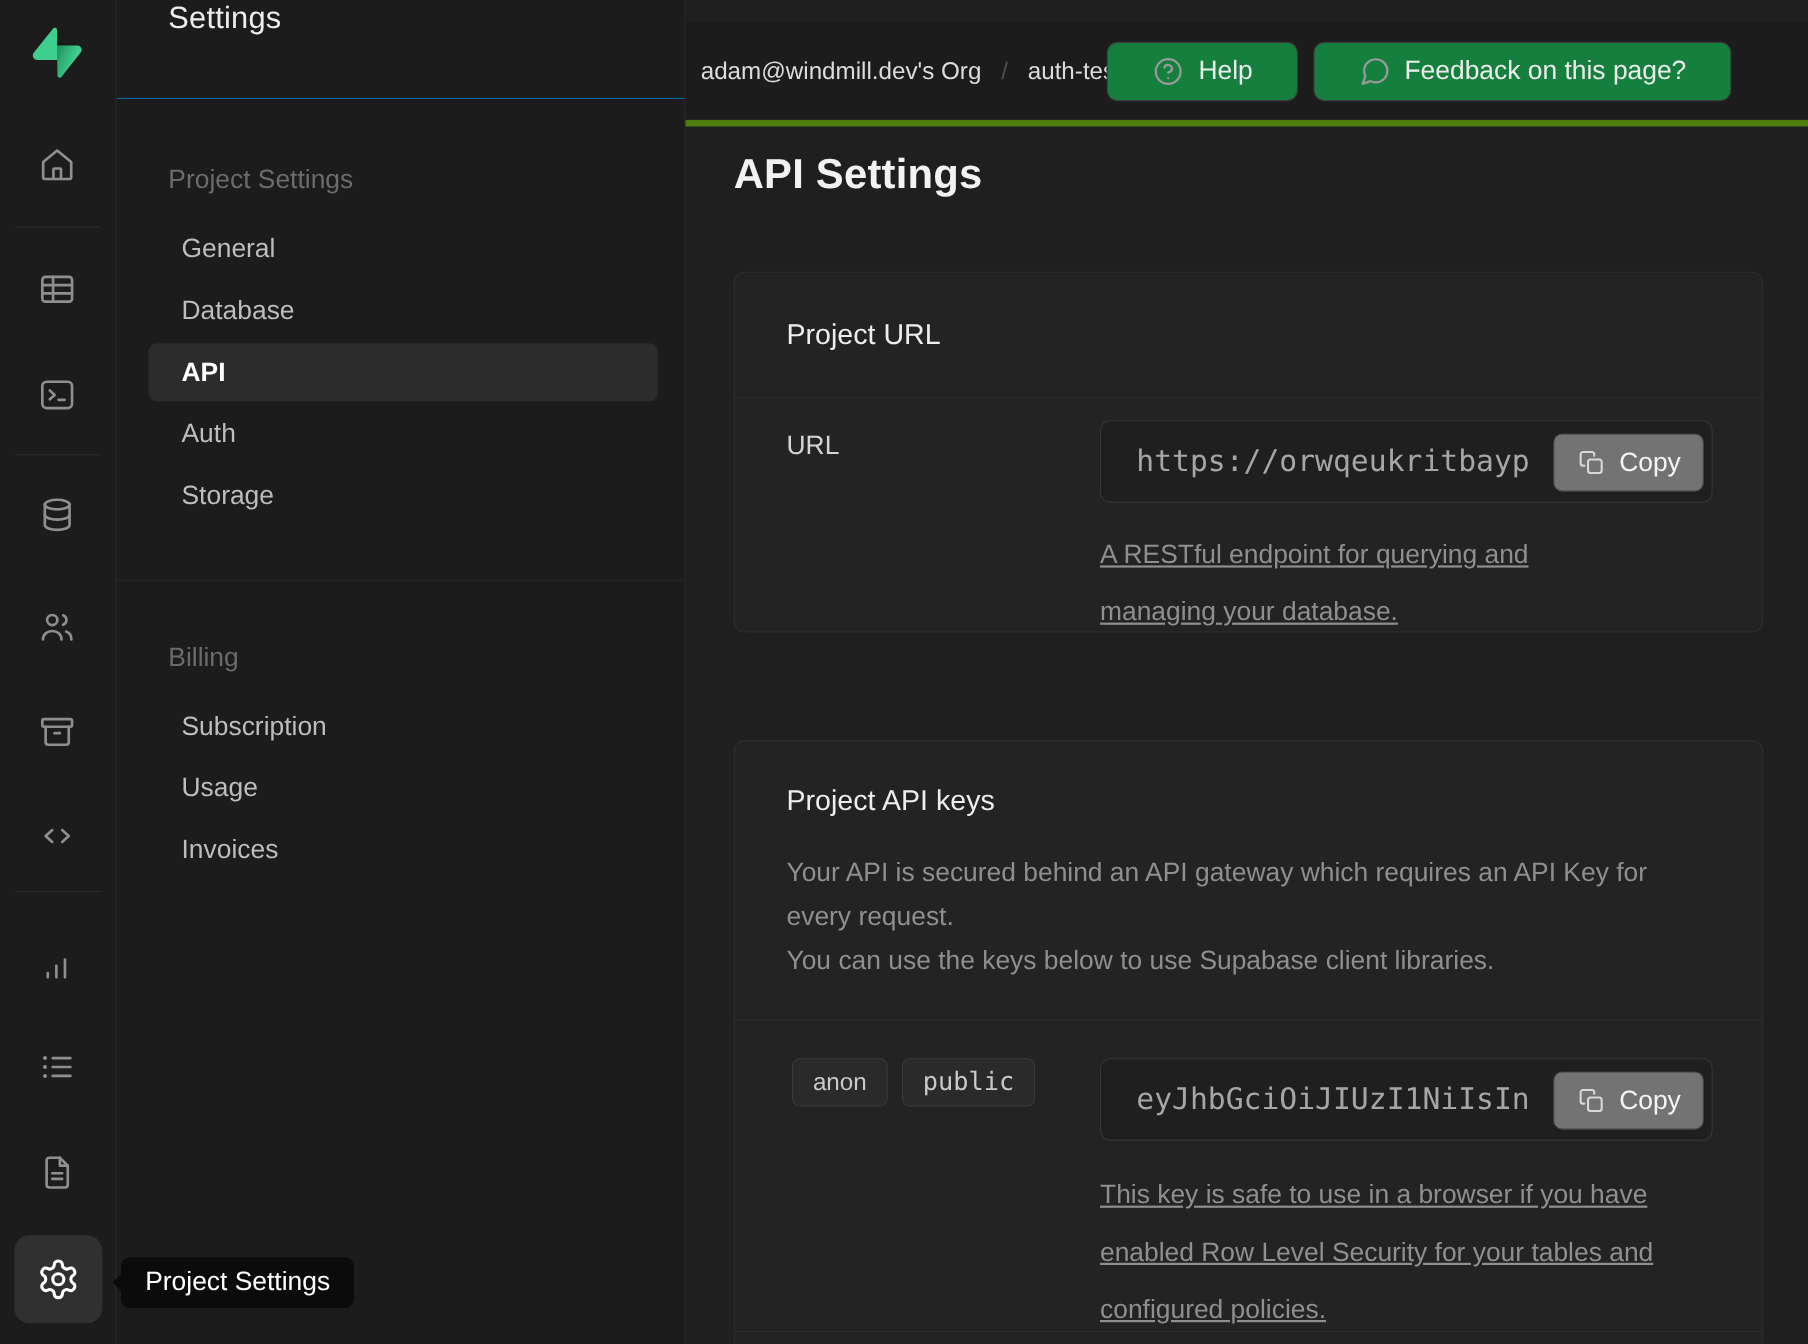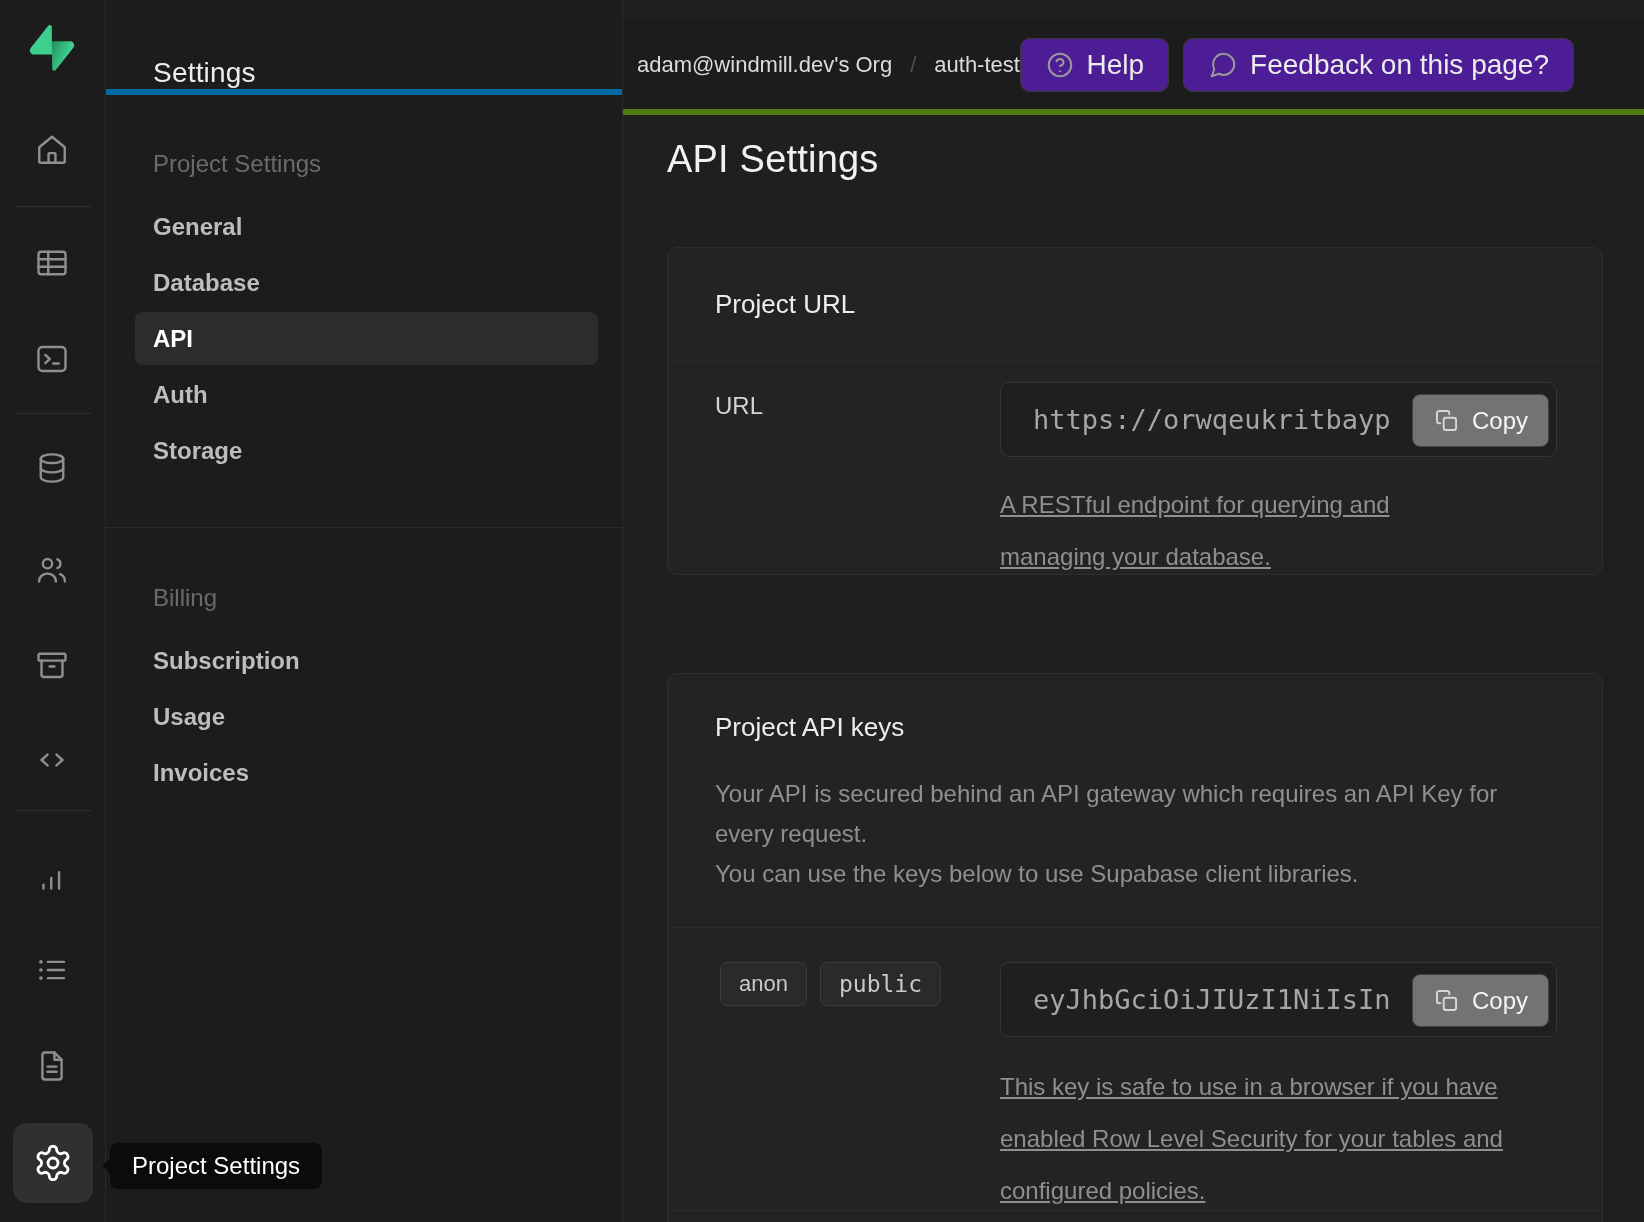--- a/index.html
+++ b/index.html
@@ -17,44 +17,44 @@
                 border-top:1px solid #2e2e2e;}
   .gear-box{position:absolute;left:13px;top:1123px;width:80px;height:80px;
             background:#303030;border-radius:14px;display:flex;
             align-items:center;justify-content:center;}
   .gear-box .rail-icon{position:static;color:#ffffff;width:40px;height:40px;}
 
   
   .sidebar{position:absolute;left:105px;top:0;width:517px;height:1222px;
            background:#1c1c1c;border-right:1px solid #2a2a2a;z-index:4;}
   .sidebar-header{position:absolute;left:0;top:0;width:100%;height:89px;
-                  border-bottom:6px solid #0369a1;display:flex;align-items:flex-end;}
+                  border-bottom:1px solid #0369a1;display:flex;align-items:flex-start;}
   .sidebar-title{margin-left:48px;font-size:28px;color:#ededed;letter-spacing:.2px;}
   .nav-heading{position:absolute;left:48px;font-size:24px;color:#6b6b6b;}
   .nav-item{position:absolute;left:30px;right:24px;height:53px;border-radius:8px;
             display:flex;align-items:center;font-size:24px;color:#bdbdbd;cursor:pointer;}
-  .nav-item span{margin-left:18px;font-weight:bold;}
+  .nav-item span{margin-left:30px;}
   .nav-item.active{background:#2c2c2c;color:#ffffff;font-weight:700;}
   .side-divider{position:absolute;left:0;width:100%;height:0;border-top:1px solid #2a2a2a;}
 
   
   .main{position:absolute;left:622px;top:0;width:1022px;height:1222px;background:#1f1f1f;}
   .main-header{position:absolute;left:0;top:0;width:100%;height:89px;background:#1c1c1c;
                border-bottom:6px solid #4d7c0f;display:flex;align-items:center;margin-top:20px;}
   .crumbs{display:flex;align-items:center;margin-left:15px;font-size:22px;white-space:nowrap;}
   .crumb{color:#dcdcdc;cursor:pointer;}
   .crumb-sep{color:#4f4f4f;margin:0 18px;font-size:22px;}
   .hdr-buttons{position:absolute;right:70px;top:18px;display:flex;gap:14px;}
-  .hdr-btn{height:52px;background:#4c1d95;border:1px solid #3a3a3a;border-radius:10px;
-           display:flex;align-items:center;padding:0 24px;gap:12px;font-size:28px;
+  .hdr-btn{height:52px;background:#15803d;border:1px solid #3a3a3a;border-radius:10px;
+           display:flex;align-items:center;padding:0 40px;gap:12px;font-size:24px;
            color:#ececec;cursor:pointer;white-space:nowrap;}
   .hdr-btn .bicon{width:30px;height:30px;color:#9a9a9a;}
 
   .content{position:absolute;left:0;top:90px;width:100%;height:1132px;}
-  .page-title{position:absolute;left:45px;top:48px;font-size:38px;font-weight:400;
+  .page-title{position:absolute;left:45px;top:48px;font-size:38px;font-weight:700;
               color:#f2f2f2;letter-spacing:.2px;}
 
   .card{position:absolute;left:45px;width:936px;background:#232323;
         border:1px solid #2e2e2e;border-radius:10px;box-sizing:border-box;}
   .card1{top:157px;height:328px;}
   .card2{top:583px;height:700px;}
   .card-h{position:absolute;left:0;top:0;width:100%;height:113px;
           border-bottom:1px solid #2c2c2c;display:flex;align-items:center;}
   .card-h .ct{margin-left:47px;font-size:26px;color:#ededed;}
   .row-label{position:absolute;left:47px;font-size:24px;color:#d4d4d4;}

